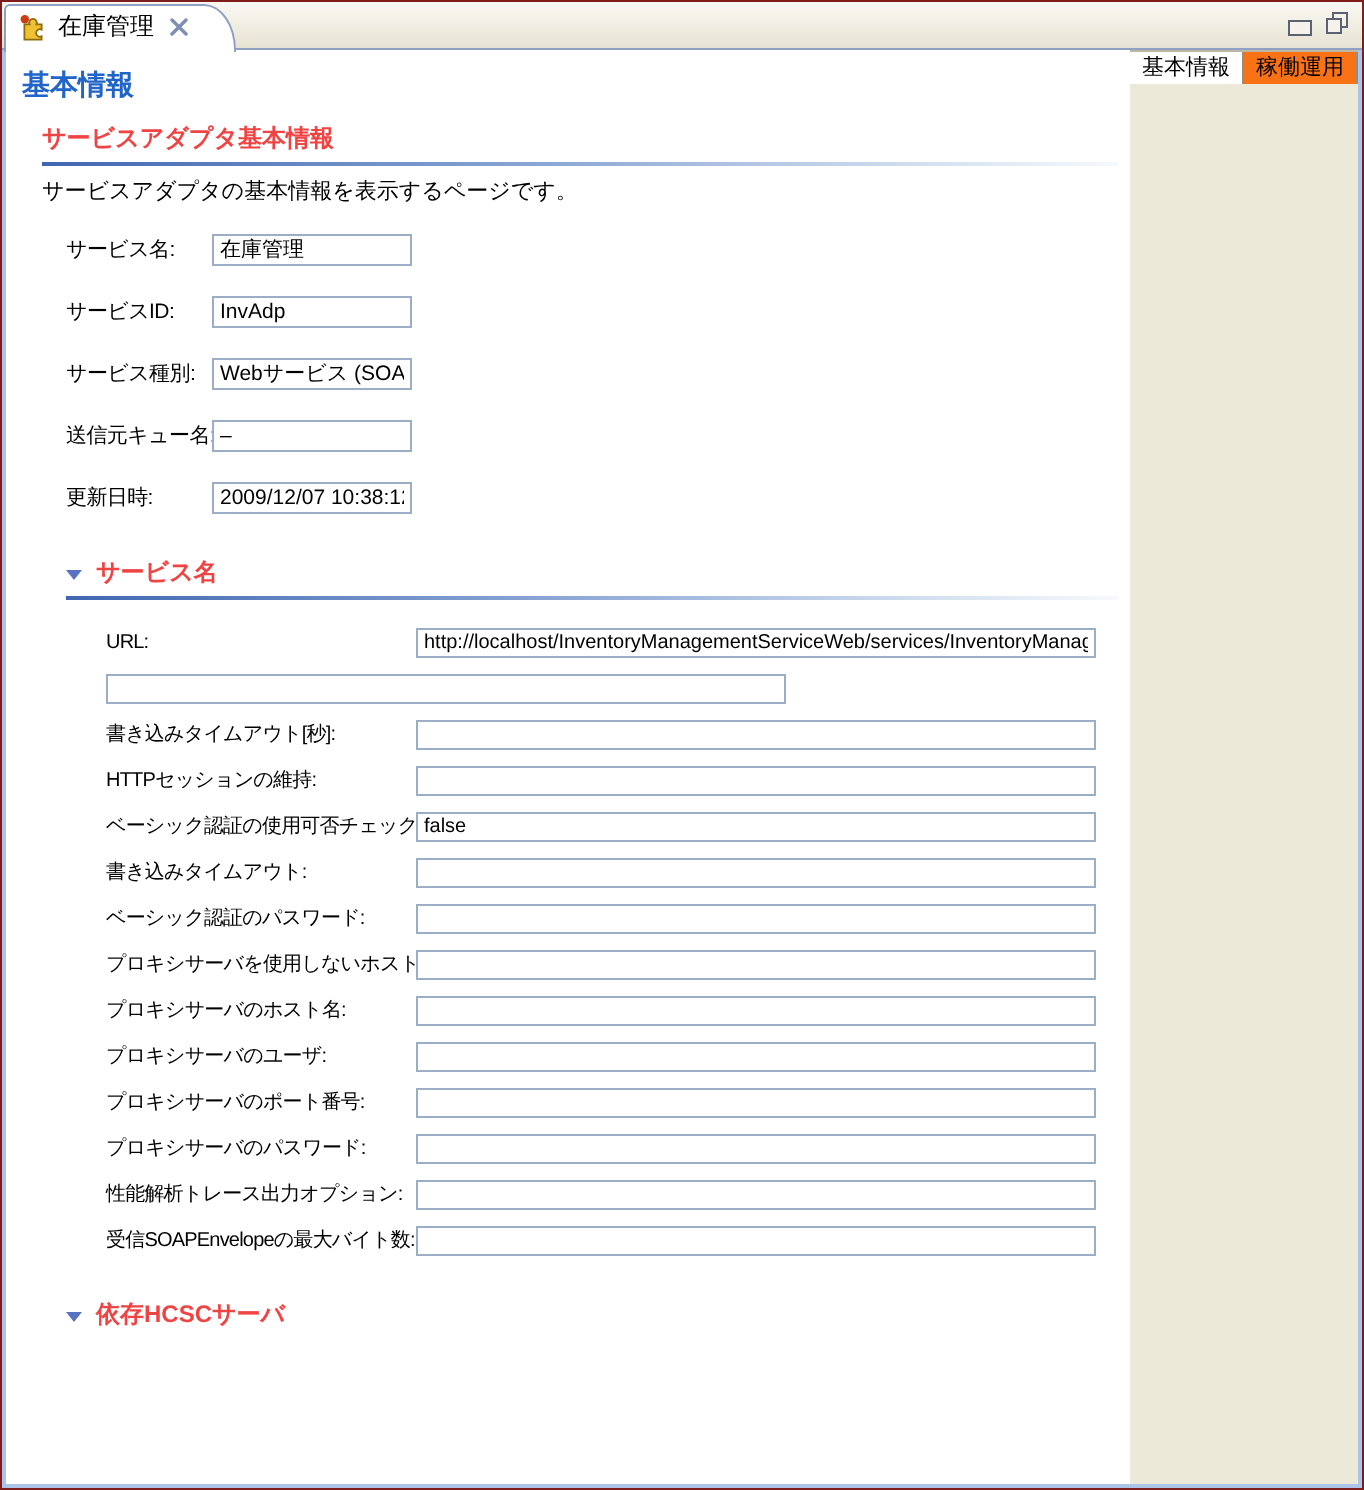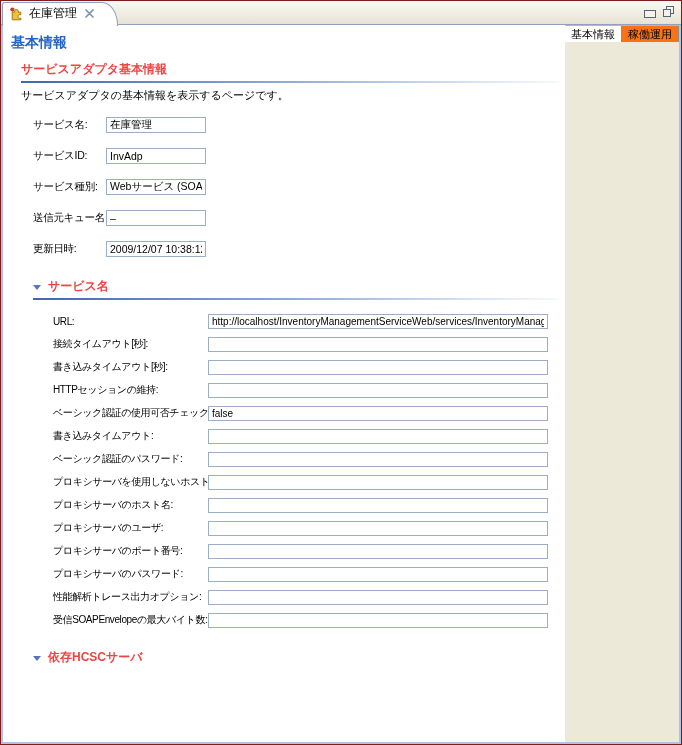--- a/index.html
+++ b/index.html
@@ -168,21 +168,20 @@
         <div class="rule"></div>
       </div>
 
       <div class="svc-form">
 
       <div class="s-row">
             <span class="f-label">URL:</span>
             <input type="text" value="http://localhost/InventoryManagementServiceWeb/services/InventoryManager" style="">
           </div>
           <div class="s-row">
-            <span class="f-label">接続タイムアウト[秒]:</span>
             <input type="text" style="">
           </div>
           <div class="s-row">
             <span class="f-label">書き込みタイムアウト[秒]:</span>
             <input type="text" style="">
           </div>
           <div class="s-row">
             <span class="f-label">HTTPセッションの維持:</span>
             <input type="text" style="">
           </div>

